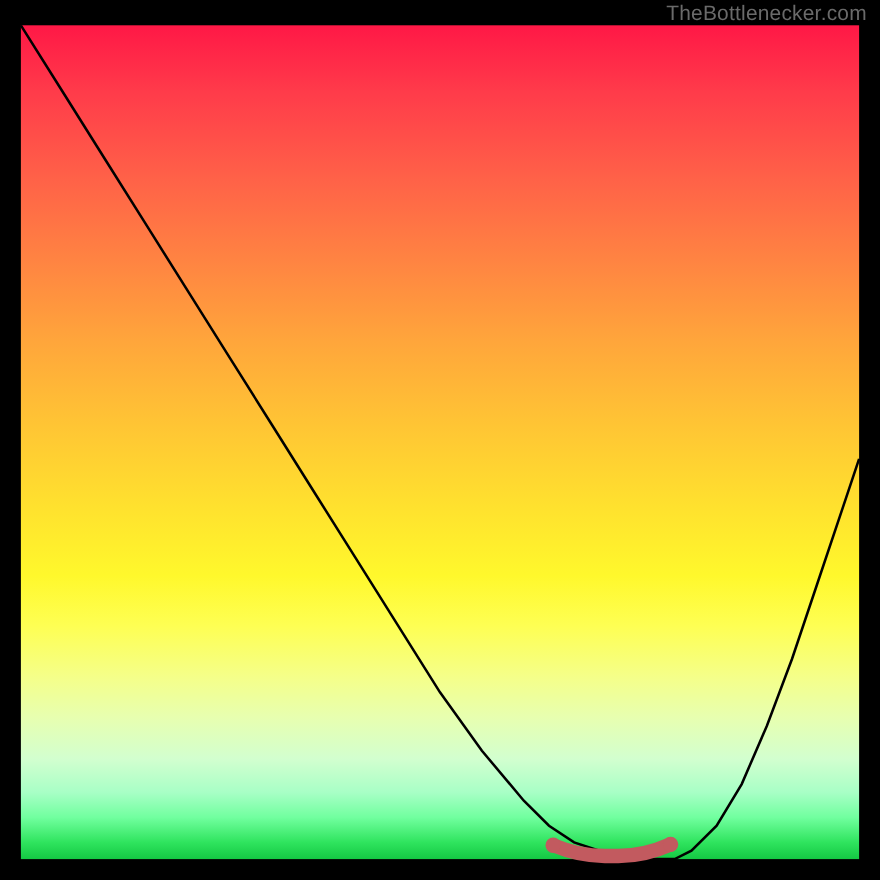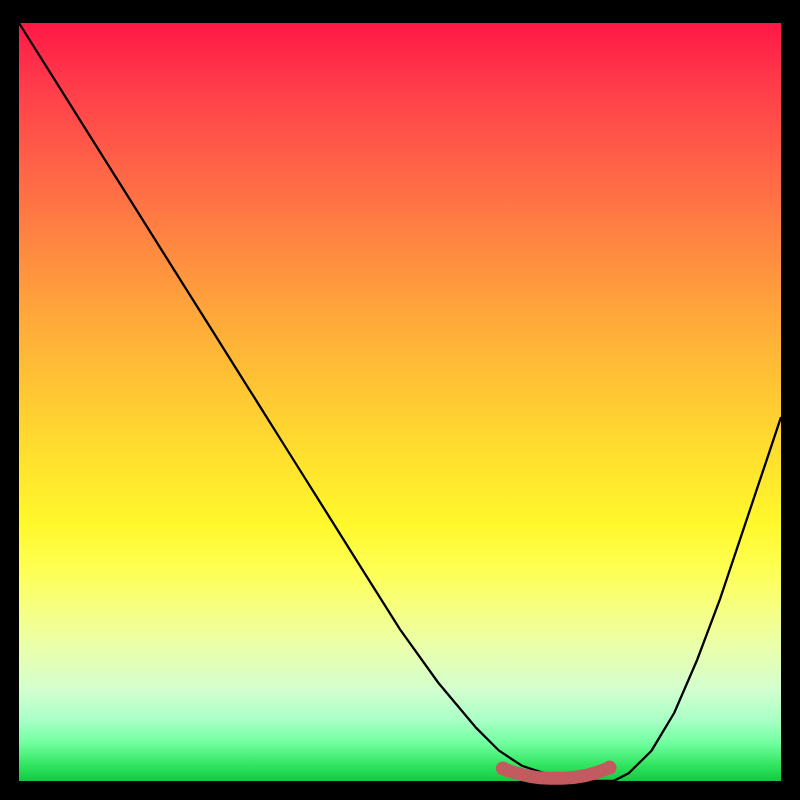--- a/index.html
+++ b/index.html
@@ -64,13 +64,14 @@
 <div class="stage">
   <div class="plot-bg"></div>
 
   <svg class="overlay" viewBox="0 0 800 800">
     <path id="curve-path" fill="none" stroke="#000" stroke-width="2.3" d="M19.0 23.0 L57.1 83.6 L95.2 144.3 L133.3 204.9 L171.4 265.6 L209.5 326.2 L247.6 386.8 L285.7 447.5 L323.8 508.1 L361.9 568.8 L400.0 629.4 L438.1 682.5 L476.2 727.9 L499.1 750.7 L521.9 765.8 L544.8 773.4 L567.6 781.0 L590.5 781.0 L613.4 781.0 L628.6 773.4 L651.5 750.7 L674.3 712.8 L697.2 659.7 L720.0 599.1 L742.9 530.9 L765.8 462.6 L781.0 417.2"></path>
     <path id="flat-marker" fill="none" stroke="#c25a5f" stroke-width="13" stroke-linecap="round" stroke-linejoin="round" d="M 502.9 768.4 Q 529.5 779.5 556.2 778.0 Q 582.9 779.5 609.6 767.6"></path>
     <circle id="flat-cap-left" r="7" fill="#c25a5f" cx="502.9" cy="768.4"></circle>
     <circle id="flat-cap-right" r="7" fill="#c25a5f" cx="609.6" cy="767.6"></circle>
   </svg>
 
+  <div class="watermark">TheBottlenecker.com</div>
 </div>
 
 </body></html>

